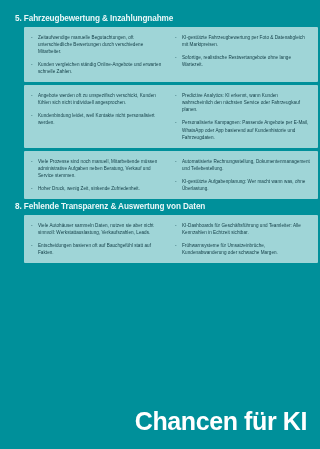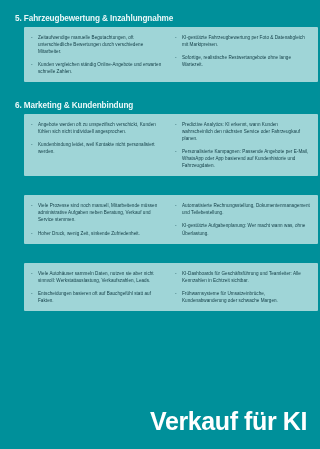--- a/index.html
+++ b/index.html
@@ -18,21 +18,21 @@
     width: 320px;
     height: 449px;
     position: relative;
     box-sizing: border-box;
     padding: 0;
   }
   .sections {
     padding: 14px 11px 0 14px;
   }
   .section {
-    margin-bottom: 19px;
+    margin-bottom: 3px;
   }
   .section-heading {
     color: #e9f7f8;
     font-size: 8.2px;
     font-weight: bold;
     letter-spacing: -0.1px;
     margin: 0 0 3.5px 1px;
     line-height: 1.1;
   }
   .section-body {
@@ -115,21 +115,20 @@
         <div class="col right">
           <ul class="bullets">
             <li><span class="dash">-</span><span>KI-gestützte Fahrzeugbewertung per Foto &amp; Datenabgleich mit Marktpreisen.</span></li>
             <li><span class="dash">-</span><span>Sofortige, realistische Restwertangebote ohne lange Wartezeit.</span></li>
           </ul>
         </div>
       </div>
     </div>
 
     <div class="section">
-      <div class="section-heading">6. Marketing &amp; Kundenbindung</div>
       <div class="section-body">
         <div class="col">
           <ul class="bullets">
             <li><span class="dash">-</span><span>Angebote werden oft zu unspezifisch verschickt, Kunden fühlen sich nicht individuell angesprochen.</span></li>
             <li><span class="dash">-</span><span>Kundenbindung leidet, weil Kontakte nicht personalisiert werden.</span></li>
           </ul>
         </div>
         <div class="col right">
           <ul class="bullets">
             <li><span class="dash">-</span><span>Predictive Analytics: KI erkennt, wann Kunden wahrscheinlich den nächsten Service oder Fahrzeugkauf planen.</span></li>
@@ -150,35 +149,36 @@
         <div class="col right">
           <ul class="bullets">
             <li><span class="dash">-</span><span>Automatisierte Rechnungsstellung, Dokumentenmanagement und Teilebestellung.</span></li>
             <li><span class="dash">-</span><span>KI-gestützte Aufgabenplanung: Wer macht wann was, ohne Überlastung.</span></li>
           </ul>
         </div>
       </div>
     </div>
 
     <div class="section">
+      <div class="section-heading">8. Fehlende Transparenz &amp; Auswertung von Daten</div>
       <div class="section-body">
         <div class="col">
           <ul class="bullets">
             <li><span class="dash">-</span><span>Viele Autohäuser sammeln Daten, nutzen sie aber nicht sinnvoll: Werkstattauslastung, Verkaufszahlen, Leads.</span></li>
             <li><span class="dash">-</span><span>Entscheidungen basieren oft auf Bauchgefühl statt auf Fakten.</span></li>
           </ul>
         </div>
         <div class="col right">
           <ul class="bullets">
             <li><span class="dash">-</span><span>KI-Dashboards für Geschäftsführung und Teamleiter: Alle Kennzahlen in Echtzeit sichtbar.</span></li>
             <li><span class="dash">-</span><span>Frühwarnsysteme für Umsatzeinbrüche, Kundenabwanderung oder schwache Margen.</span></li>
           </ul>
         </div>
       </div>
     </div>
 
   </div>
 
   <div class="footer">
-    <div class="footer-title">Verkauf für KI</div>
+    <div class="footer-title">Chancen für KI</div>
   </div>
 
 </div>
 
 </body></html>

